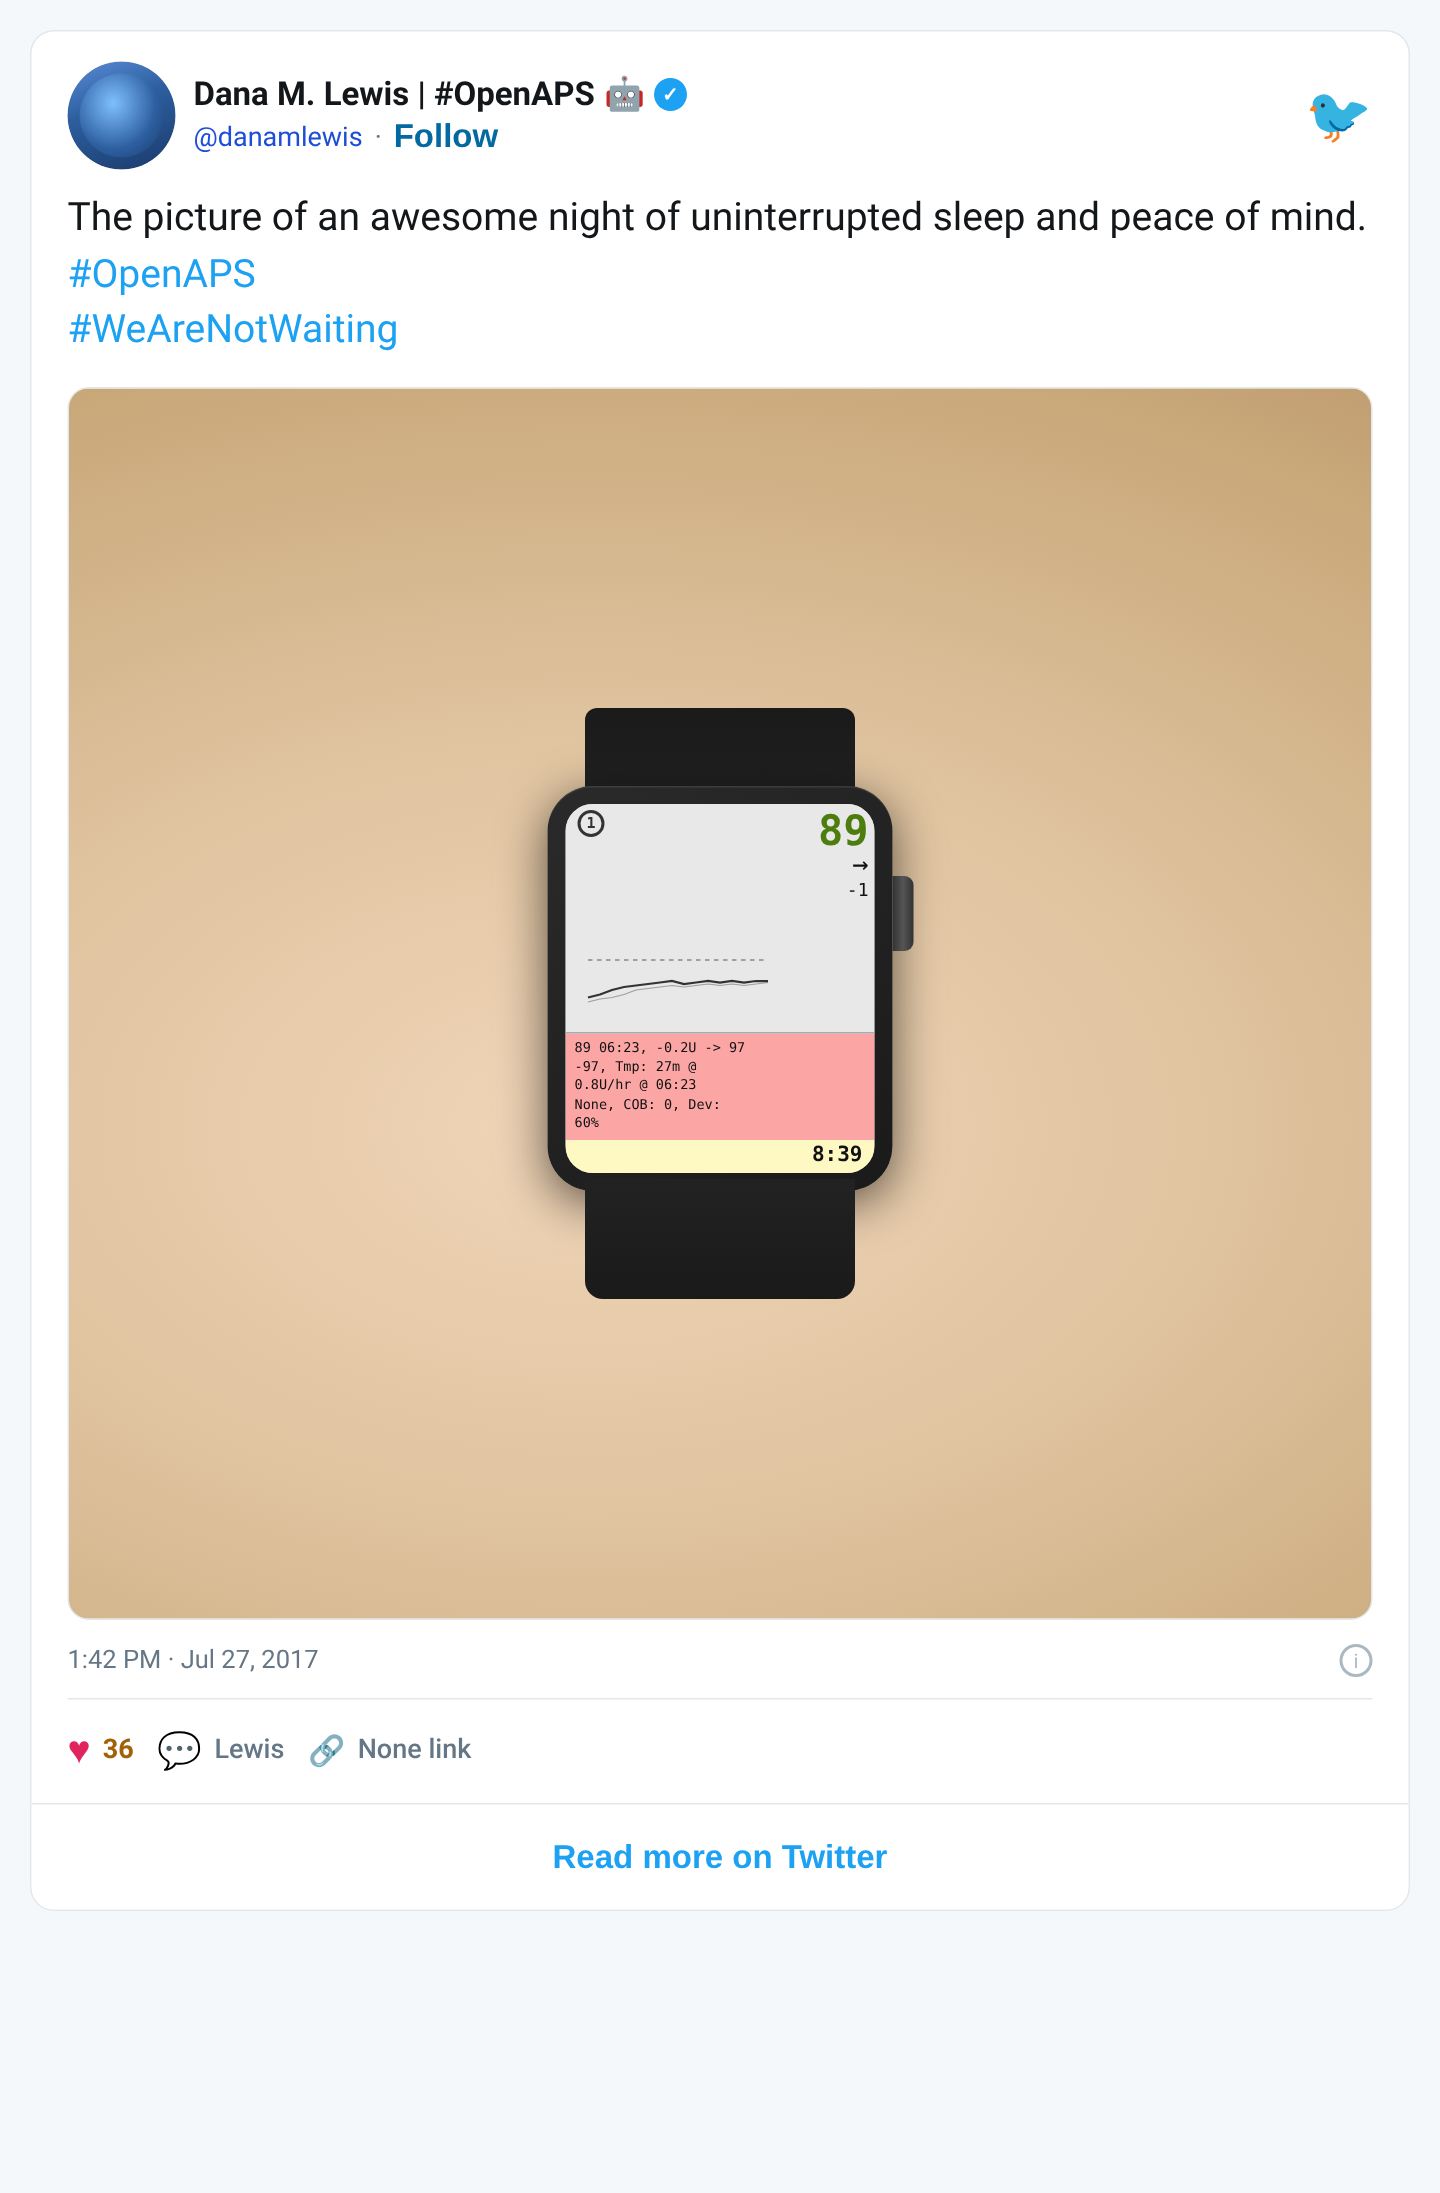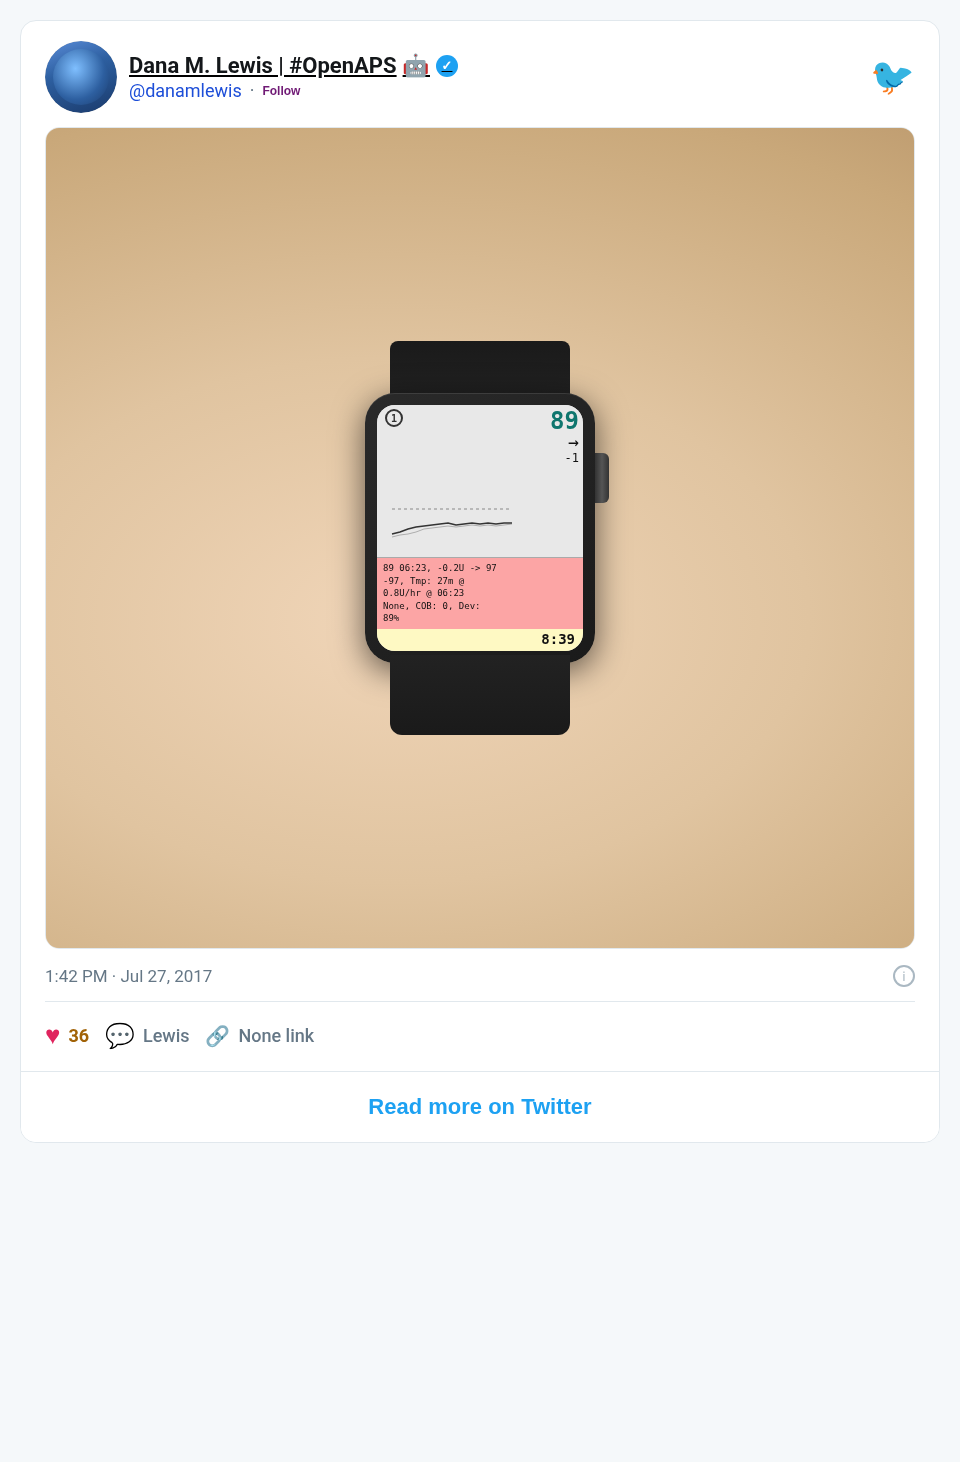--- a/index.html
+++ b/index.html
@@ -60,21 +60,20 @@
     .user-info {
       display: flex;
       flex-direction: column;
       gap: 2px;
     }
     .user-name-row {
       display: flex;
       align-items: center;
       gap: 6px;
       flex-wrap: wrap;
-      text-decoration: underline;
     }
     .display-name {
       font-size: 22px;
       font-weight: 700;
       color: #14171a;
     }
     .robot-emoji {
       font-size: 22px;
     }
     .verified-icon {
@@ -96,23 +95,23 @@
       font-size: 18px;
       color: #657786;
     }
     .handle {
       color: #1d4ed8;
     }
     .dot {
       color: #657786;
     }
     .follow-btn {
-      color: #701a75;
+      color: #0369a1;
       font-weight: 700;
-      font-size: 12px;
+      font-size: 22px;
       cursor: pointer;
       border: none;
       background: none;
       padding: 0;
     }
     .twitter-logo {
       color: #1da1f2;
       font-size: 36px;
     }
     .tweet-text {
@@ -218,23 +217,23 @@
     }
     .screen-right-col {
       position: absolute;
       right: 4px;
       top: 4px;
       display: flex;
       flex-direction: column;
       align-items: flex-end;
     }
     .bg-value {
-      font-size: 24px;
+      font-size: 28px;
       font-weight: bold;
-      color: #0f766e;
+      color: #4d7c0f;
       line-height: 1;
     }
     .arrow-trend {
       font-size: 18px;
       color: #111;
       line-height: 1;
     }
     .delta-val {
       font-size: 12px;
       color: #111;
@@ -361,20 +360,26 @@
         <div class="user-handle-row">
           <span class="handle">@danamlewis</span>
           <span class="dot">·</span>
           <button class="follow-btn">Follow</button>
         </div>
       </div>
     </div>
     <span class="twitter-logo">🐦</span>
   </div>
 
+  <div class="tweet-text">
+    <span>The picture of an awesome night of uninterrupted sleep and peace of mind.</span>
+    <span class="hashtag">#OpenAPS</span>
+    <br>
+    <span class="hashtag">#WeAreNotWaiting</span>
+  </div>
 
   <div class="tweet-image-container">
     <div class="watch-scene">
       <div class="wrist-bg"></div>
 
       <div style="position:relative;z-index:2;display:flex;flex-direction:column;align-items:center;">
         <div class="watch-band-top"></div>
 
         <div class="watch-body">
           <div class="watch-button-right"></div>
@@ -398,21 +403,21 @@
                 <span class="arrow-trend">→</span>
                 <span class="delta-val">-1</span>
               </div>
             </div>
 
             <div class="screen-data">
               <div>89 06:23, -0.2U -&gt; 97</div>
               <div>-97, Tmp: 27m @</div>
               <div>0.8U/hr @ 06:23</div>
               <div>None, COB: 0, Dev:</div>
-              <div>89%</div>
+              <div>60%</div>
             </div>
 
             <div class="screen-time">8:39</div>
           </div>
         </div>
 
         <div class="watch-band-bottom"></div>
       </div>
     </div>
   </div>

